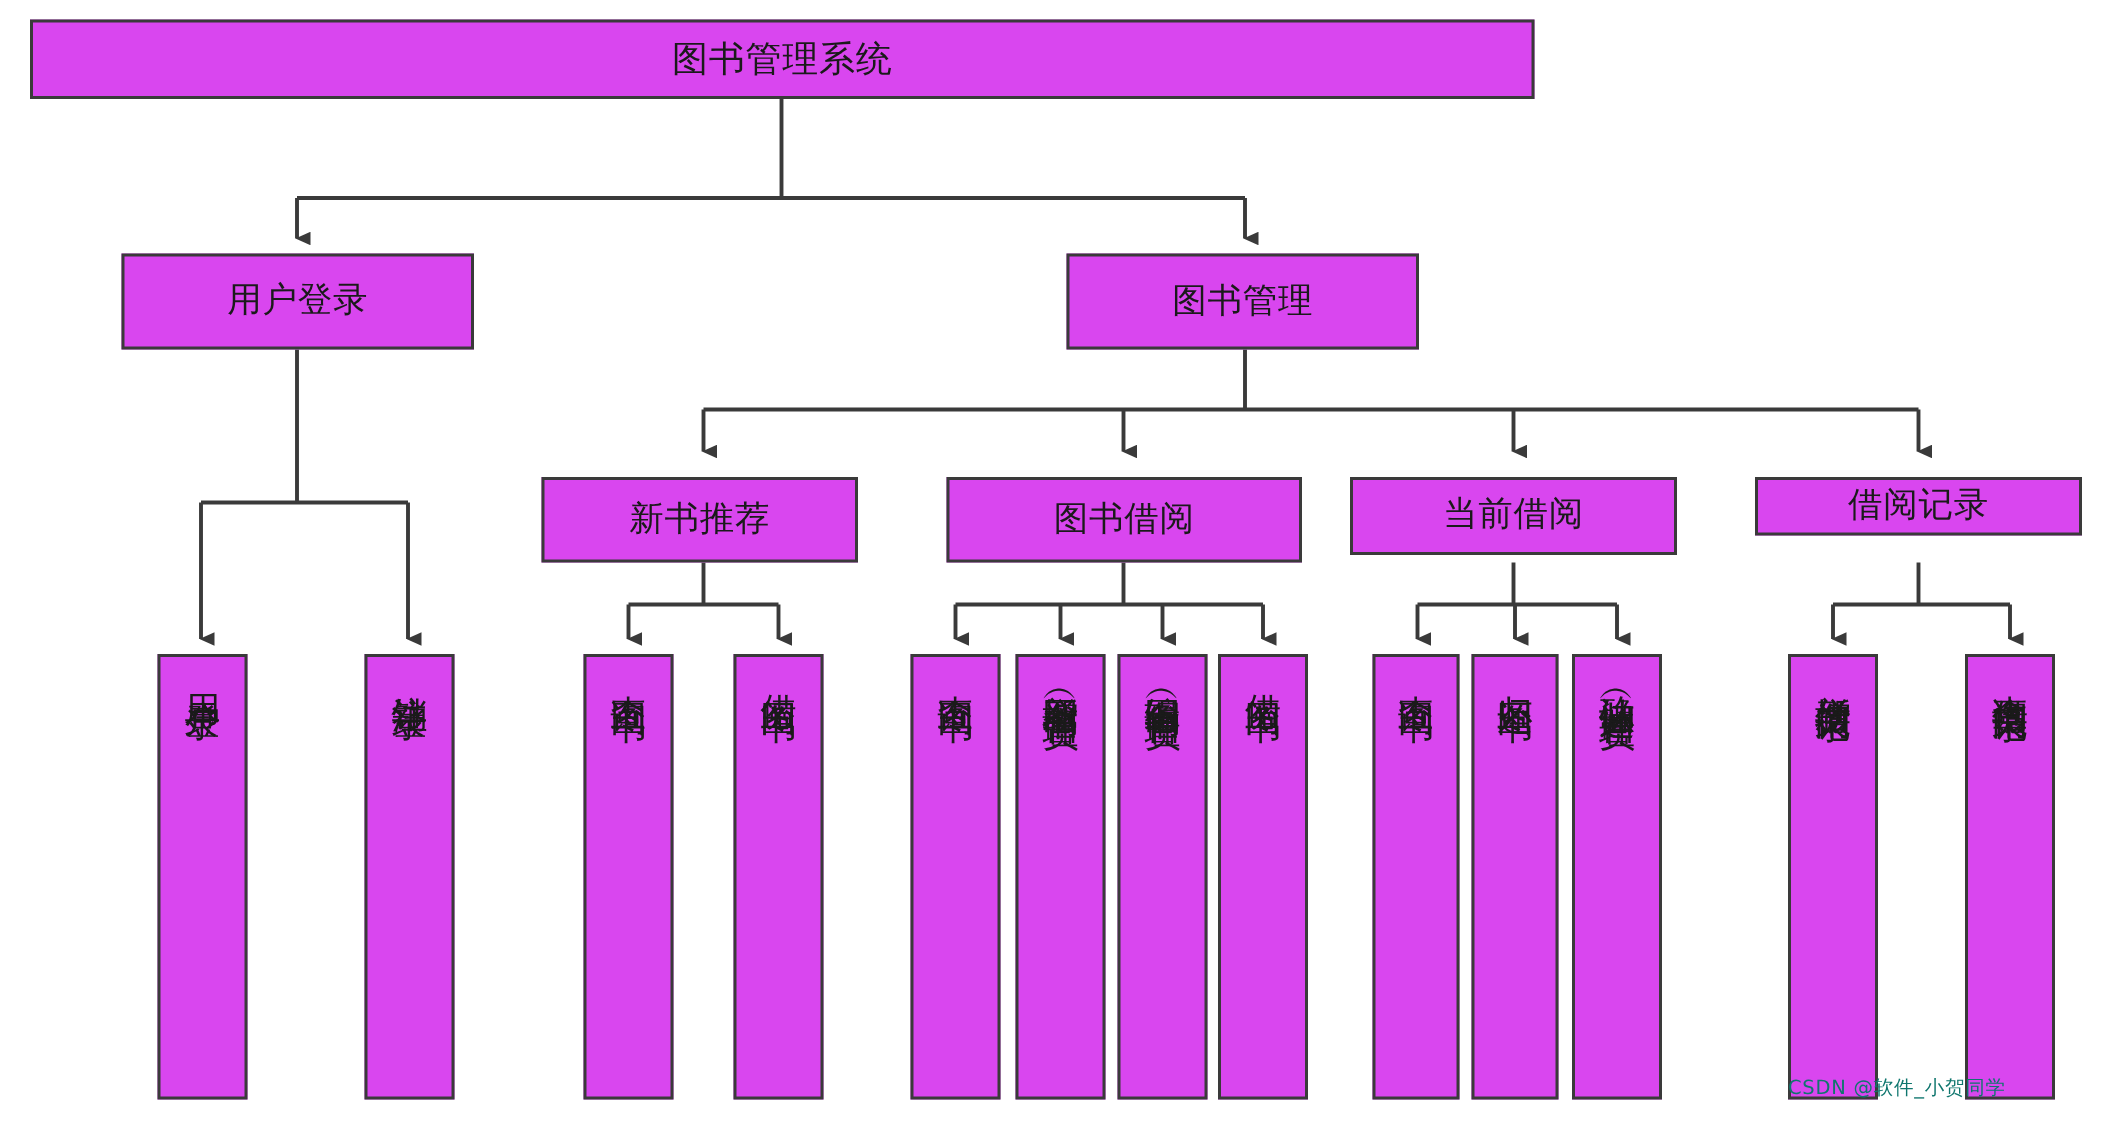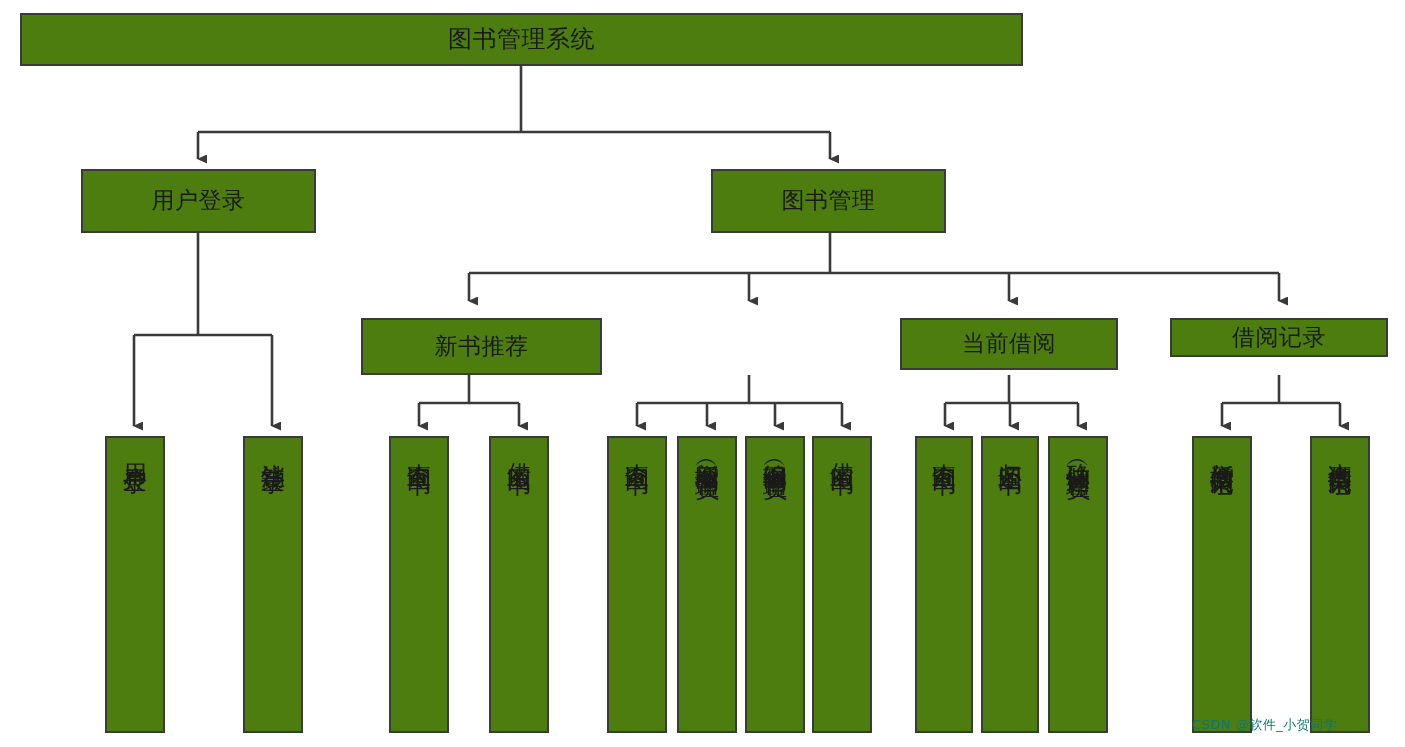--- a/index.html
+++ b/index.html
@@ -21,21 +21,21 @@
     position: absolute;
     left: 0;
     top: 0;
     width: 1405px;
     height: 747px;
     pointer-events: none;
   }
   .node {
     position: absolute;
     box-sizing: border-box;
-    background: #4d7c0f;
+    background: #d946ef;
     border: 2px solid #3a3a3a;
     display: flex;
     align-items: center;
     justify-content: center;
     color: #1a1a1a;
   }
   .node-label {
     display: block;
     text-align: center;
     line-height: 1.18;
@@ -133,22 +133,25 @@
     <span class="node-label">图书管理系统</span>
   </div>
 
   <div class="node horiz" style="left:81px; top:169px; width:235px; height:64px;">
     <span class="node-label">用户登录</span>
   </div>
   <div class="node horiz" style="left:711px; top:169px; width:235px; height:64px;font-family:Liberation Serif, serif;">
     <span class="node-label">图书管理</span>
   </div>
 
-  <div class="node horiz" style="left:361px; top:318px; width:241px; height:57px;">
+  <div class="node horiz" style="left:361px; top:318px; width:211px; height:57px;">
     <span class="node-label">新书推荐</span>
+  </div>
+  <div class="node horiz" style="left:631px; top:318px; width:237px; height:57px;">
+    <span class="node-label">图书借阅</span>
   </div>
   <div class="node horiz" style="left:900px; top:318px; width:218px; height:52px;">
     <span class="node-label">当前借阅</span>
   </div>
   <div class="node horiz" style="left:1170px; top:318px; width:218px; height:39px;">
     <span class="node-label">借阅记录</span>
   </div>
 
   <div class="node vert" style="left:105px; top:436px; width:60px; height:297px;">
     <span class="node-label">用户登录</span>

